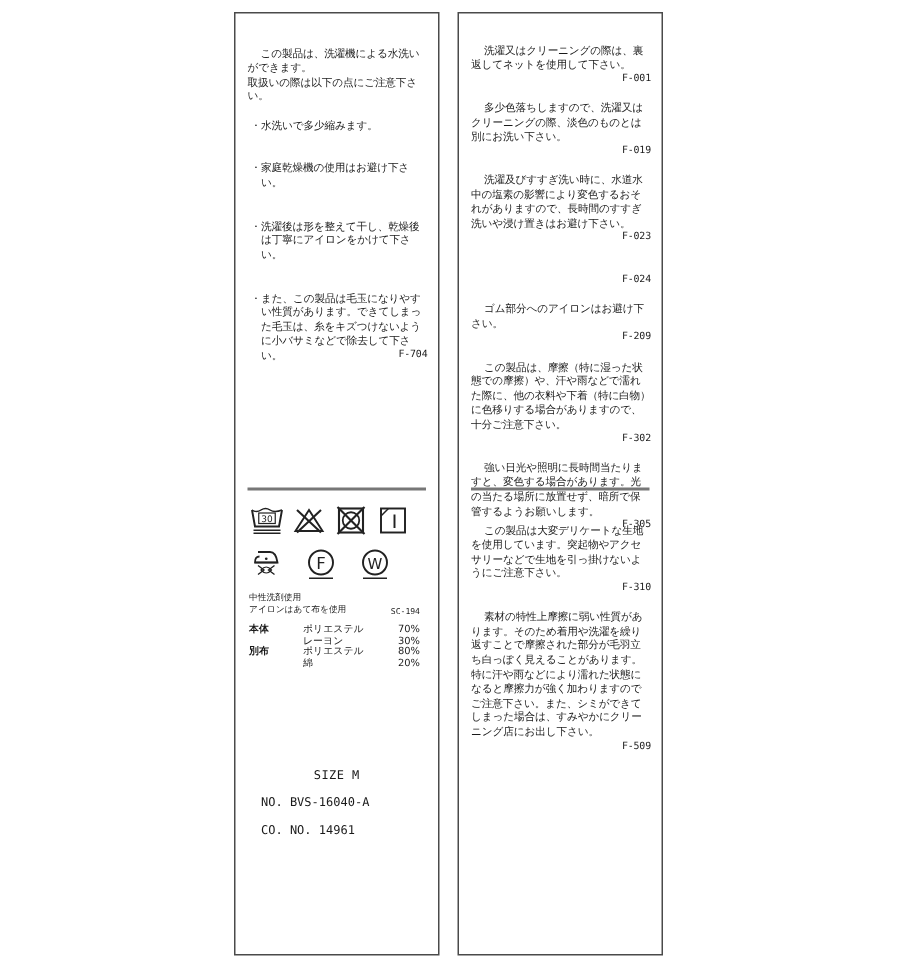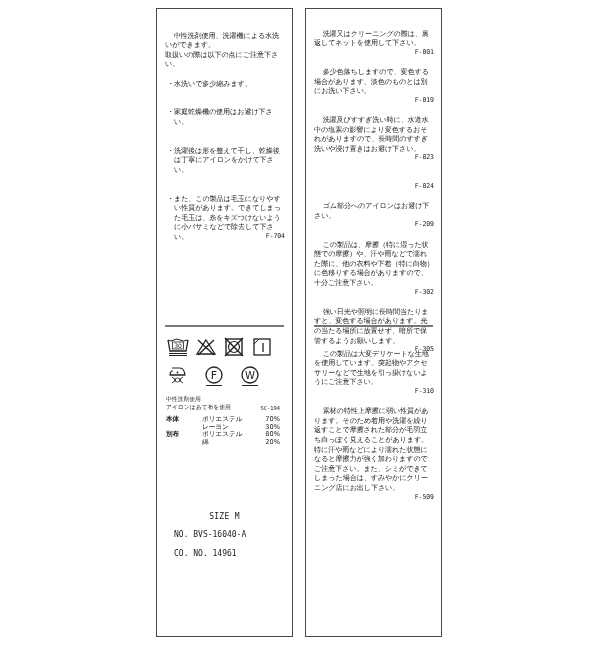--- a/index.html
+++ b/index.html
@@ -31,21 +31,21 @@
   .size { position:absolute; left:0; right:0; top:503px; text-align:center; font-size:8px; letter-spacing:0.3px; }
   .no { position:absolute; left:17px; top:521px; font-size:8px; }
   .co { position:absolute; left:17px; top:540px; font-size:8px; }
   .maker { position:absolute; left:0; right:0; top:556px; text-align:center; font-size:6.9px; line-height:9px; }
 </style>
 </head>
 <body>
 
 <div class="label" id="label-left">
   <div class="txt" style="top:12px;">
-    <span>中性洗剤使用、洗濯機による水洗いができます。
+    <span>この製品は、洗濯機による水洗いができます。
 取扱いの際は以下の点にご注意下さい。</span>
     <span class="bullet">・水洗いで多少縮みます。</span>
     <span class="bullet">・家庭乾燥機の使用はお避け下さい。</span>
     <span class="bullet">・洗濯後は形を整えて干し、乾燥後は丁寧にアイロンをかけて下さい。</span>
     <span class="bullet"><span>・また、この製品は毛玉になりやすい性質があります。できてしまった毛玉は、糸をキズつけないように小バサミなどで除去して下さい。</span> <span class="inline-code">F-704</span></span>
   </div>
 
   <div class="fold"></div>
 
   <div class="icons-row" style="top:328px;">
@@ -139,21 +139,21 @@
   </div>
 
   <div class="size mono">SIZE M</div>
   <div class="no mono">NO. BVS-16040-A</div>
   <div class="co mono">CO. NO.  14961</div>
 </div>
 
 <div class="label" id="label-right">
   <div class="txt" style="top:10px;">
     <span>洗濯又はクリーニングの際は、裏返してネットを使用して下さい。</span><span class="code">F-001</span>
-    <span>多少色落ちしますので、変色する場合があります、淡色のものとは別にお洗い下さい。</span><span class="code">F-019</span>
+    <span>多少色落ちしますので、洗濯又はクリーニングの際、淡色のものとは別にお洗い下さい。</span><span class="code">F-019</span>
     <span>洗濯及びすすぎ洗い時に、水道水中の塩素の影響により変色するおそれがありますので、長時間のすすぎ洗いや浸け置きはお避け下さい。</span><span class="code">F-023</span>
     <span class="code">F-024</span>
     <span>ゴム部分へのアイロンはお避け下さい。</span><span class="code">F-209</span>
     <span>この製品は、摩擦（特に湿った状態での摩擦）や、汗や雨などで濡れた際に、他の衣料や下着（特に白物）に色移りする場合がありますので、十分ご注意下さい。</span><span class="code">F-302</span>
     <span>強い日光や照明に長時間当たりますと、変色する場合があります。光の当たる場所に放置せず、暗所で保管するようお願いします。</span><span class="code">F-305</span>
   </div>
 
   <div class="fold"></div>
 
   <div class="txt" style="top:330px;">

